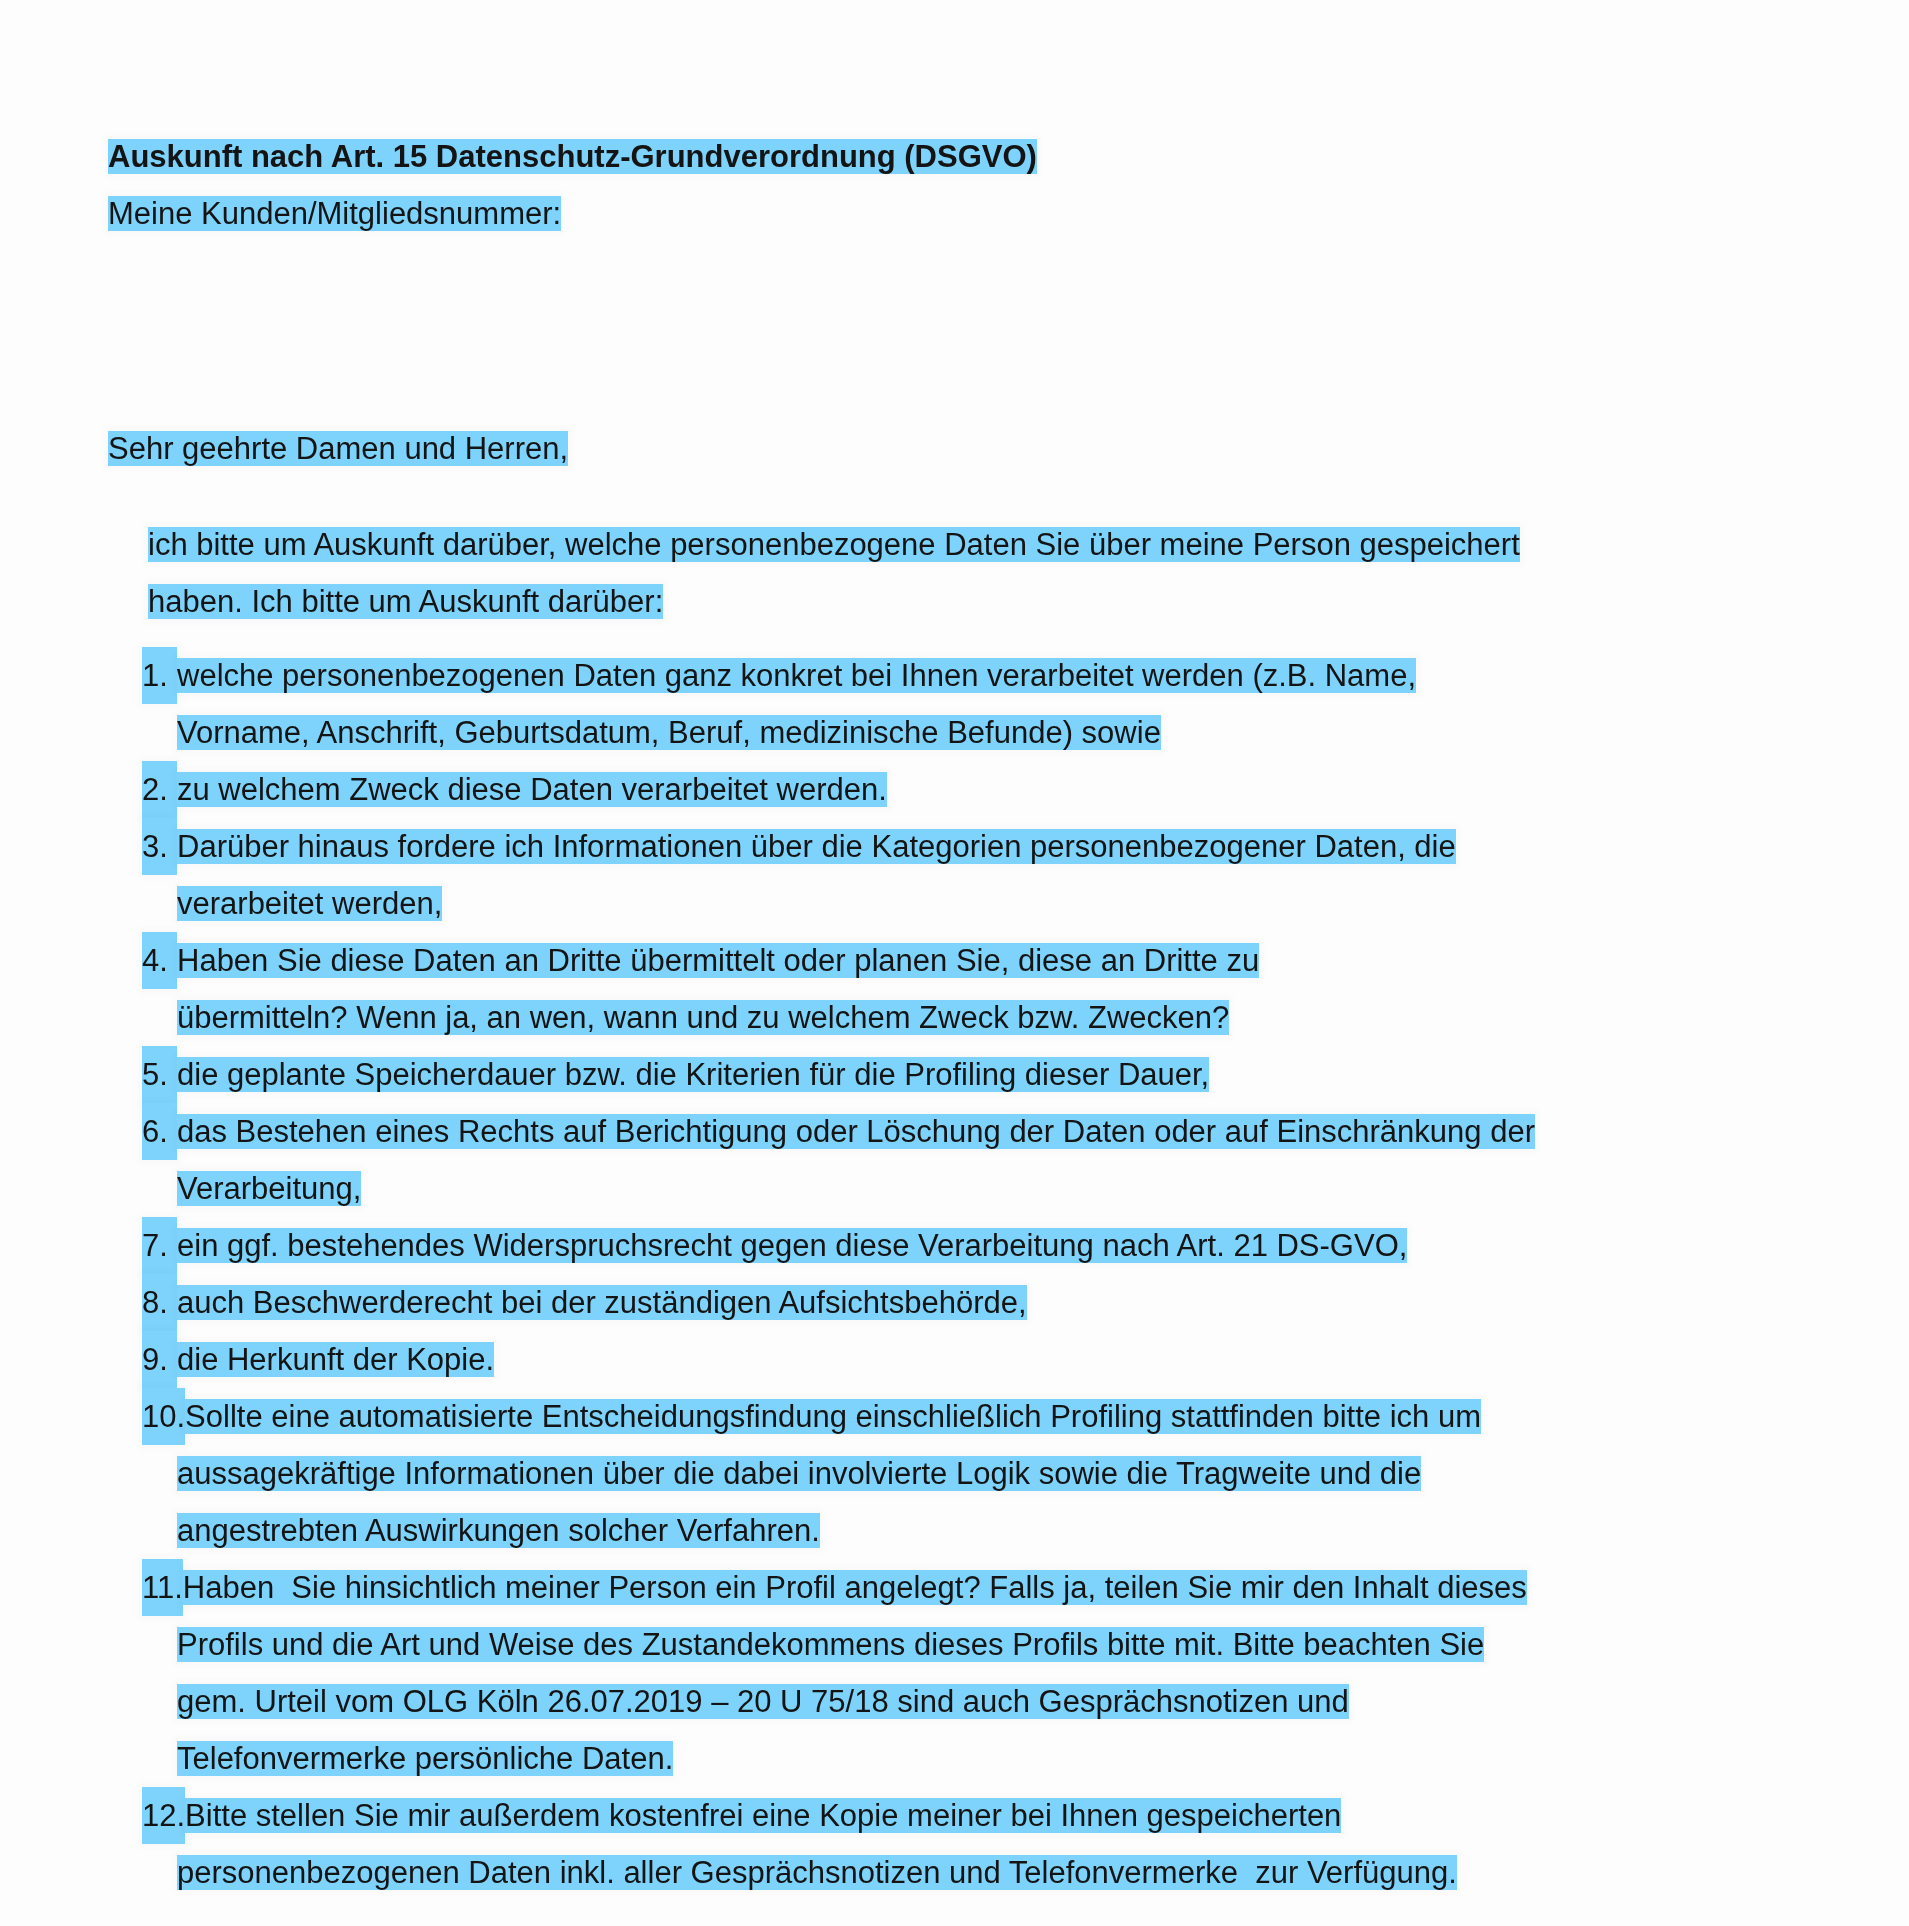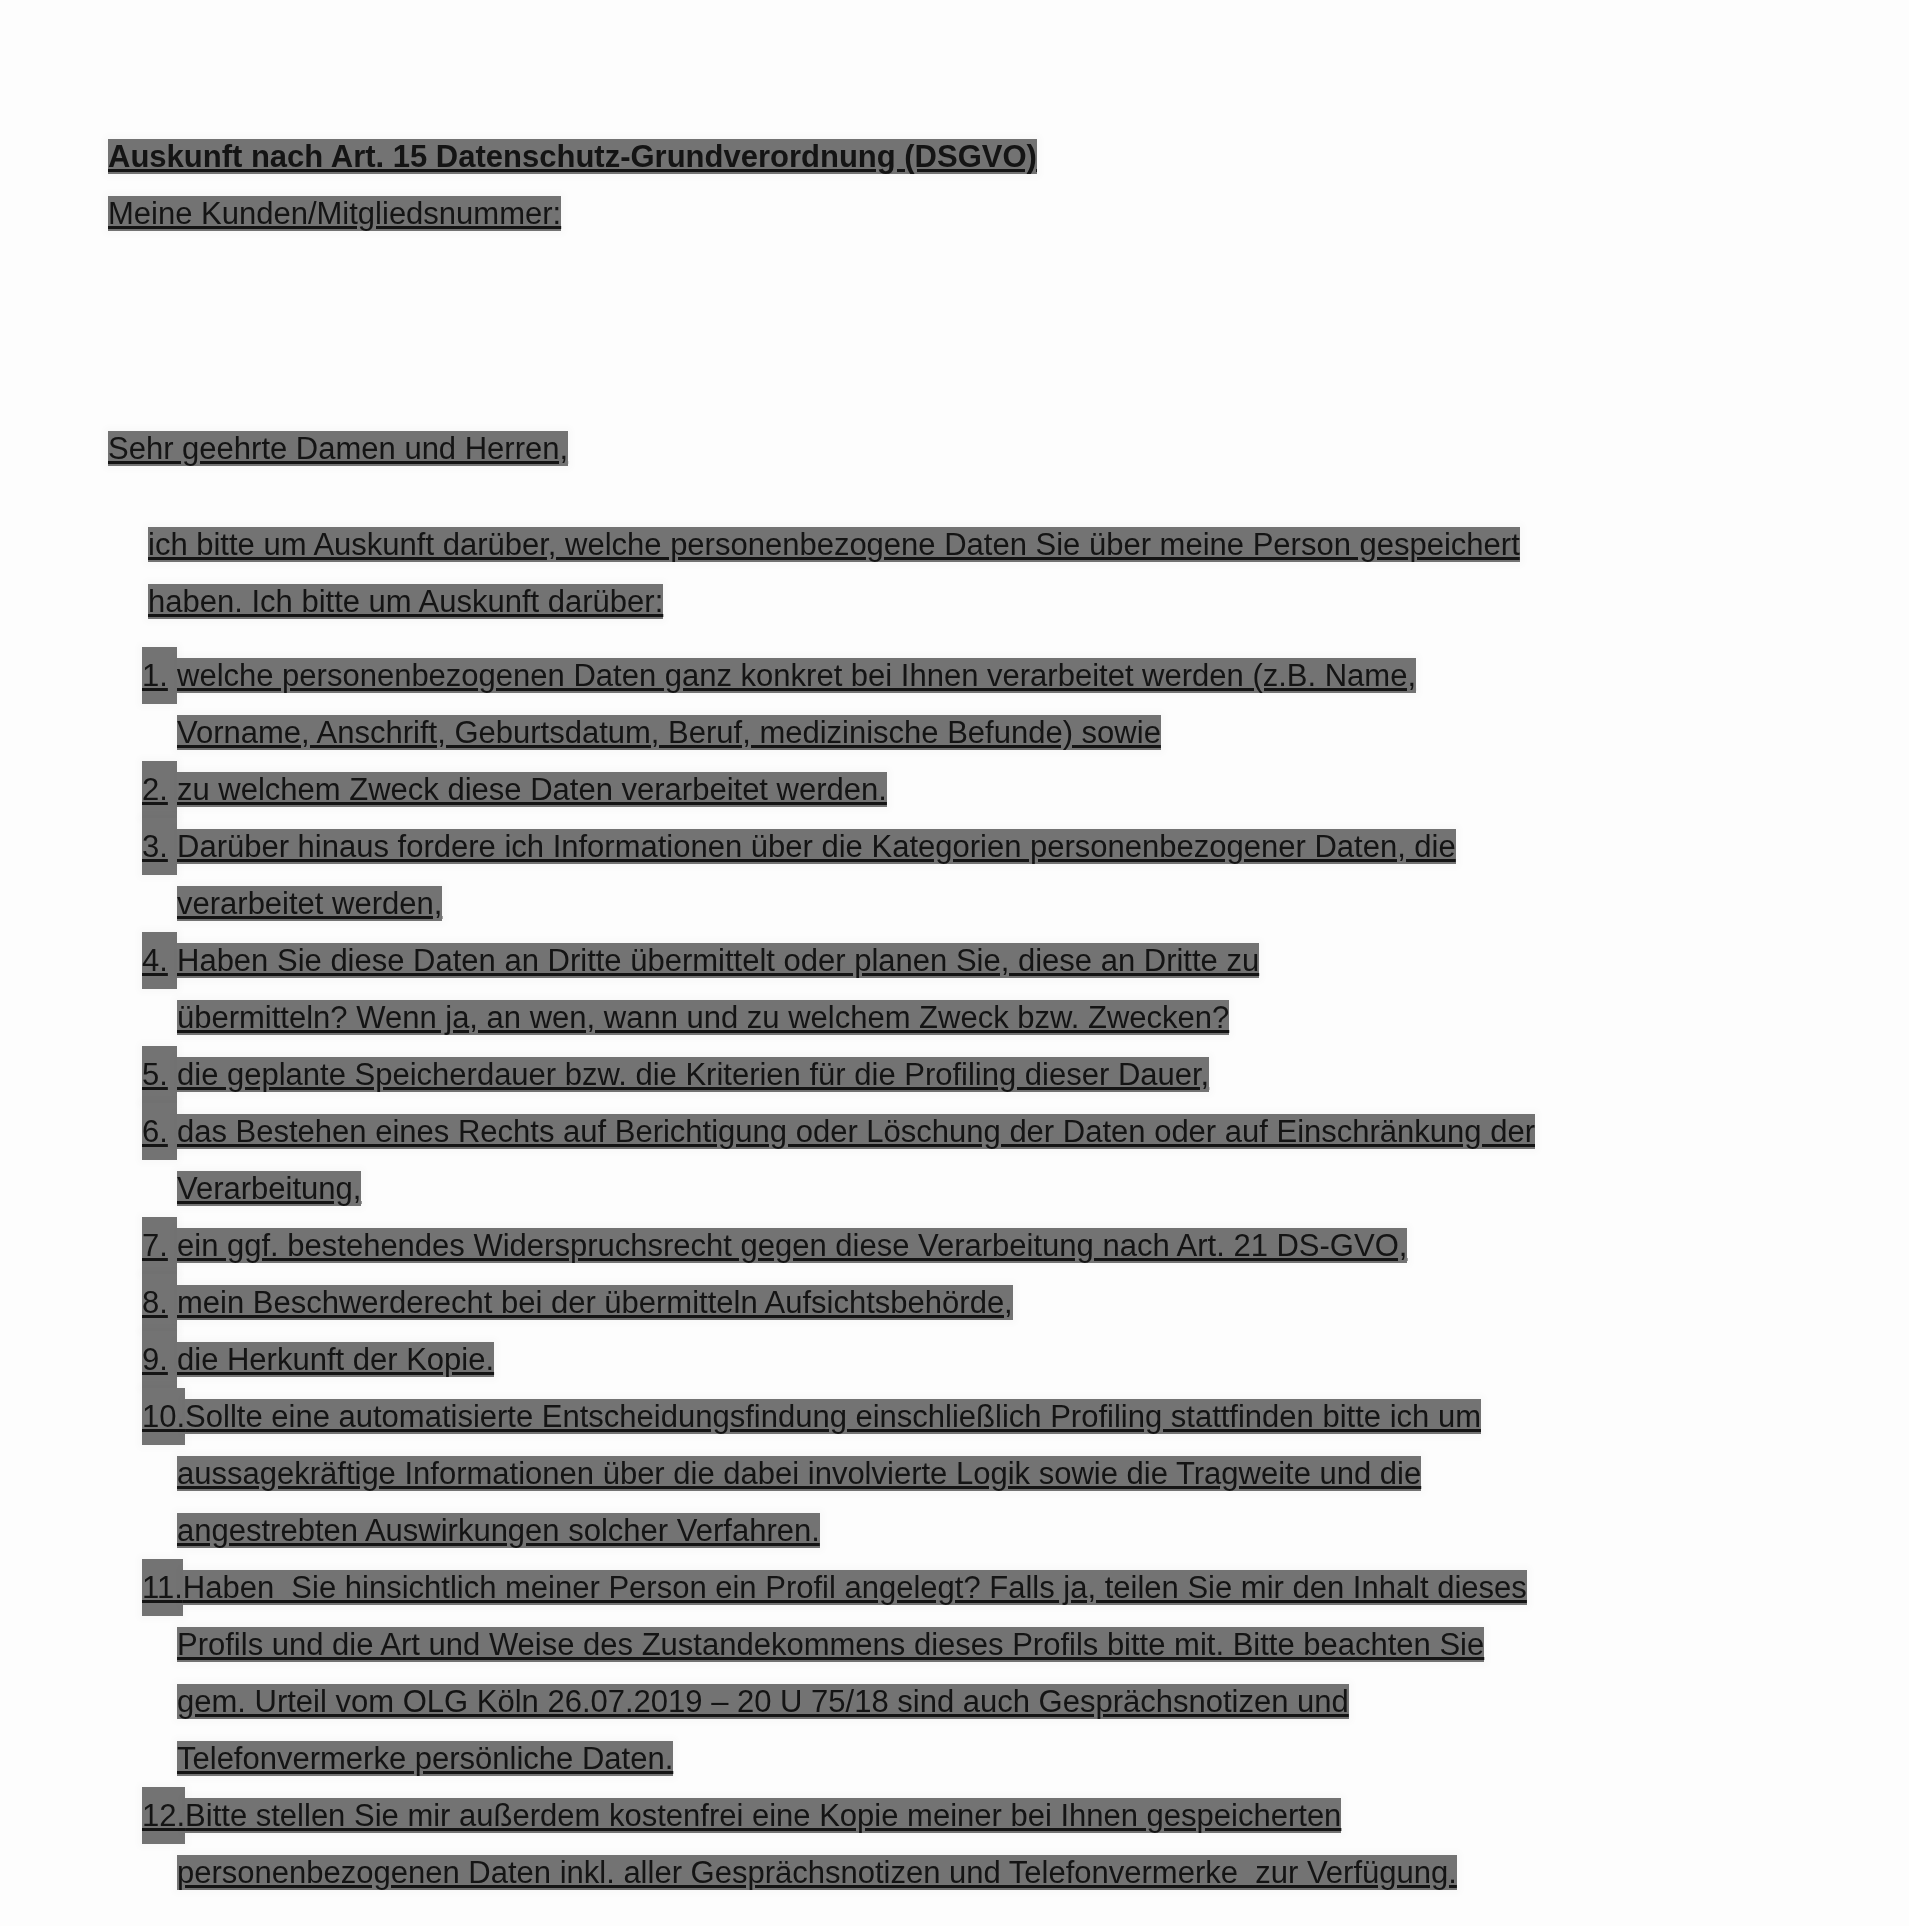--- a/index.html
+++ b/index.html
@@ -10,24 +10,23 @@
     background: #fdfdfd;
     overflow: hidden;
     font-family: "Liberation Sans", sans-serif;
     color: #141414;
     font-size: 31px;
     line-height: 57px;
   }
   .content { padding: 0 96px 0 108px; }
   .txt {
     white-space: pre-wrap;
-    background: #737373;
+    background: #7dd3fc;
     box-shadow: 0 0 7px 3.9px rgba(0,0,0,0.018);
     box-decoration-break: clone;
-    text-decoration: underline;
     -webkit-box-decoration-break: clone;
   }
   .title      { margin-top: 128px; font-weight: bold; }
   .subtitle   { }
   .salutation { margin-top: 178px; }
   .intro      { margin-top: 39px; margin-left: 40px; }
   .list       { margin-top: 17px; }
   .list-item  { padding-left: 69px; text-indent: -69px; }
   .list-num   { display: inline-block; min-width: 35px; margin-left: 34px; text-indent: 0; }
 </style>
@@ -59,21 +58,21 @@
         <div class="list-item"><span class="list-num txt">4.</span><span class="txt">Haben Sie diese Daten an Dritte übermittelt oder planen Sie, diese an Dritte zu
 übermitteln? Wenn ja, an wen, wann und zu welchem Zweck bzw. Zwecken?</span></div>
 
         <div class="list-item"><span class="list-num txt">5.</span><span class="txt">die geplante Speicherdauer bzw. die Kriterien für die Profiling dieser Dauer,</span></div>
 
         <div class="list-item"><span class="list-num txt">6.</span><span class="txt">das Bestehen eines Rechts auf Berichtigung oder Löschung der Daten oder auf Einschränkung der
 Verarbeitung,</span></div>
 
         <div class="list-item"><span class="list-num txt">7.</span><span class="txt">ein ggf. bestehendes Widerspruchsrecht gegen diese Verarbeitung nach Art. 21 DS-GVO,</span></div>
 
-        <div class="list-item"><span class="list-num txt">8.</span><span class="txt">mein Beschwerderecht bei der übermitteln Aufsichtsbehörde,</span></div>
+        <div class="list-item"><span class="list-num txt">8.</span><span class="txt">auch Beschwerderecht bei der zuständigen Aufsichtsbehörde,</span></div>
 
         <div class="list-item"><span class="list-num txt">9.</span><span class="txt">die Herkunft der Kopie.</span></div>
 
         <div class="list-item"><span class="list-num txt">10.</span><span class="txt">Sollte eine automatisierte Entscheidungsfindung einschließlich Profiling stattfinden bitte ich um
 aussagekräftige Informationen über die dabei involvierte Logik sowie die Tragweite und die
 angestrebten Auswirkungen solcher Verfahren.</span></div>
 
         <div class="list-item"><span class="list-num txt">11.</span><span class="txt">Haben  Sie hinsichtlich meiner Person ein Profil angelegt? Falls ja, teilen Sie mir den Inhalt dieses
 Profils und die Art und Weise des Zustandekommens dieses Profils bitte mit. Bitte beachten Sie
 gem. Urteil vom OLG Köln 26.07.2019 – 20 U 75/18 sind auch Gesprächsnotizen und

